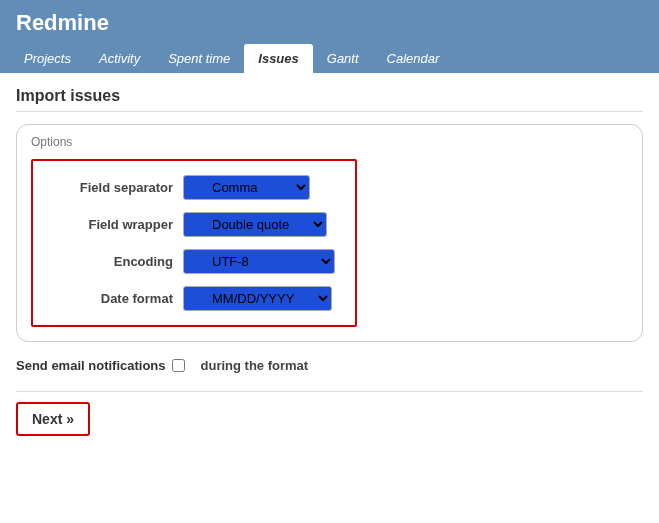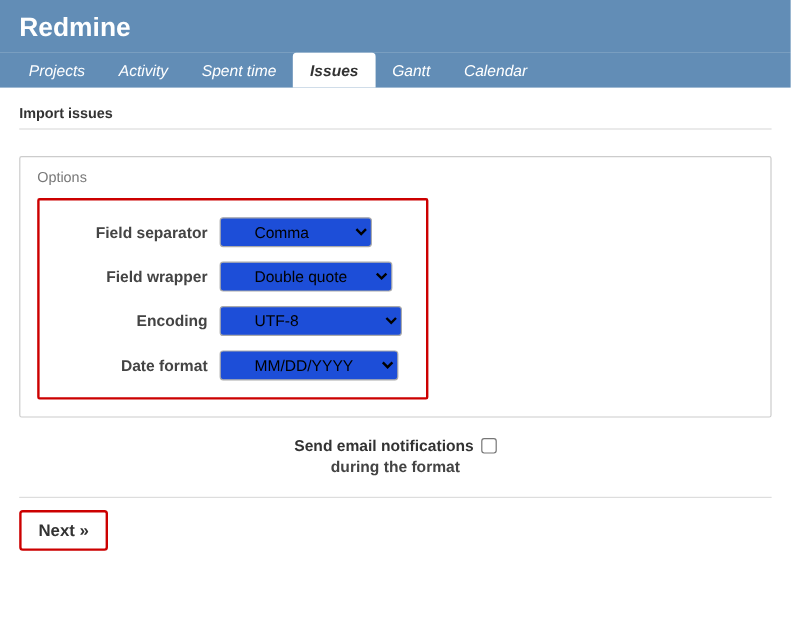--- a/index.html
+++ b/index.html
@@ -43,32 +43,32 @@
       color: #333;
       font-weight: bold;
       border-radius: 3px 3px 0 0;
     }
 
     
     .content {
       padding: 14px 16px;
     }
     .page-title {
-      font-size: 12px;
-      font-weight: bold;
-      color: #333;
-      margin-bottom: 22px;
+      font-size: 16px;
+      font-weight: bold;
+      color: #333;
+      margin-bottom: 12px;
       padding-bottom: 6px;
       border-bottom: 1px solid #ddd;
     }
 
     
     .options-section {
       border: 1px solid #ccc;
-      border-radius: 2px;
+      border-radius: 12px;
       padding: 10px 14px 14px 14px;
       margin-bottom: 16px;
     }
     .options-legend {
       font-size: 12px;
       color: #777;
       margin-bottom: 10px;
     }
 
     .options-inner {
@@ -102,23 +102,22 @@
       appearance: auto;
       background: #1d4ed8;
       min-width: 110px;
       cursor: pointer;
     }
 
     
     .email-section {
       margin: 10px 0 18px 0;
       display: flex;
-      flex-direction: column;
       align-items: center;
-      gap: 2px;
+      gap: 16px;
     }
     .email-row {
       display: flex;
       align-items: center;
       gap: 6px;
     }
     .email-label {
       font-weight: bold;
       font-size: 13px;
     }

